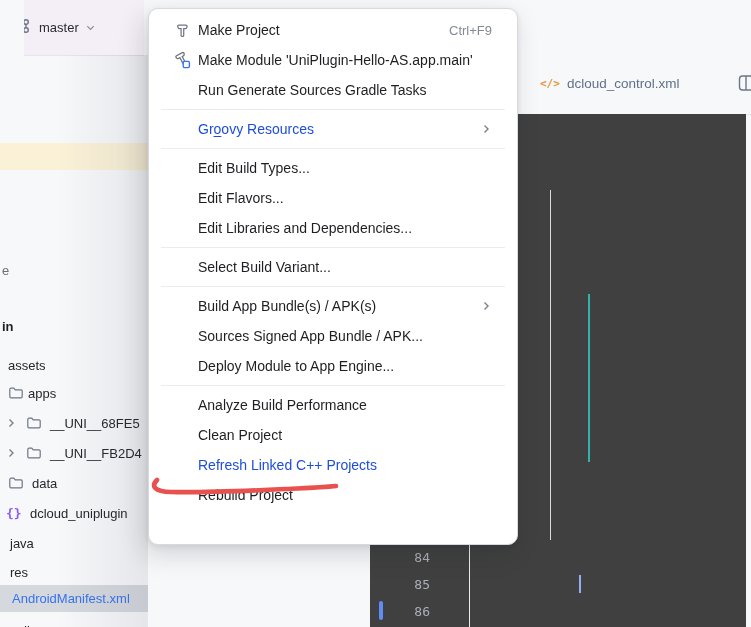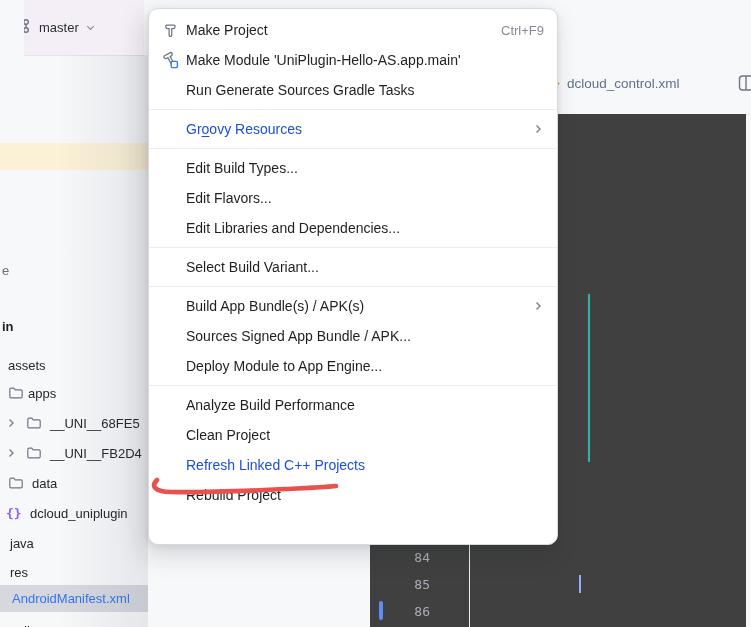--- a/index.html
+++ b/index.html
@@ -41,22 +41,22 @@
   #codearea{position:absolute;left:370px;top:114px;width:376px;height:513px;background:#404040;overflow:hidden;}
   #gutter-border{position:absolute;left:99px;top:0;width:1px;height:513px;background:#ebecf0;}
   .guide-gray{position:absolute;left:180px;top:76px;width:1px;height:350px;background:#d7dade;}
   .guide-teal{position:absolute;left:218px;top:180px;width:1.6px;height:168px;background:#2fb3ab;}
   .caret{position:absolute;left:209px;top:461px;width:2px;height:18px;background:#8fb0f8;}
   .caret-line-bar{position:absolute;left:9px;top:487px;width:4px;height:19px;border-radius:2px;background:#5e8df5;}
   .gnum{position:absolute;left:0;width:60px;height:27px;line-height:27px;text-align:right;
         font-family:"DejaVu Sans Mono","Liberation Mono",monospace;font-size:13px;color:#a9aeb9;}
 
   
-  #context-menu{position:absolute;left:148px;top:8px;width:410px;height:537px;box-sizing:border-box;
-      background:#ffffff;border:1px solid #d7d9de;border-radius:10px;padding:6px 0;z-index:50;
+  #context-menu{position:absolute;left:148px;top:8px;width:370px;height:537px;box-sizing:border-box;
+      background:#ffffff;border:1px solid #d7d9de;border-radius:10px;padding:6px 12px;z-index:50;
       box-shadow:-5px 9px 26px rgba(25,28,35,.17),0 2px 6px rgba(25,28,35,.08);}
   .menu-item{height:30px;display:flex;align-items:center;padding:0 13px 0 12px;font-size:14px;color:#1e1f22;}
   .menu-item.disabled{color:#1d4ed8;align-items:center;}
   .mi-icon{width:18px;height:18px;margin-right:7px;flex:none;display:flex;align-items:center;justify-content:center;}
   .mi-label{white-space:nowrap;}
   .mi-label .u-mn{text-decoration:underline;text-underline-offset:2px;}
   .mi-space{flex:1;}
   .mi-shortcut{color:#858a96;font-size:13px;margin-left:20px;}
   .mi-sub{margin-left:20px;display:flex;}
   .menu-sep{height:1px;background:#ebecf0;margin:4px 0;}

